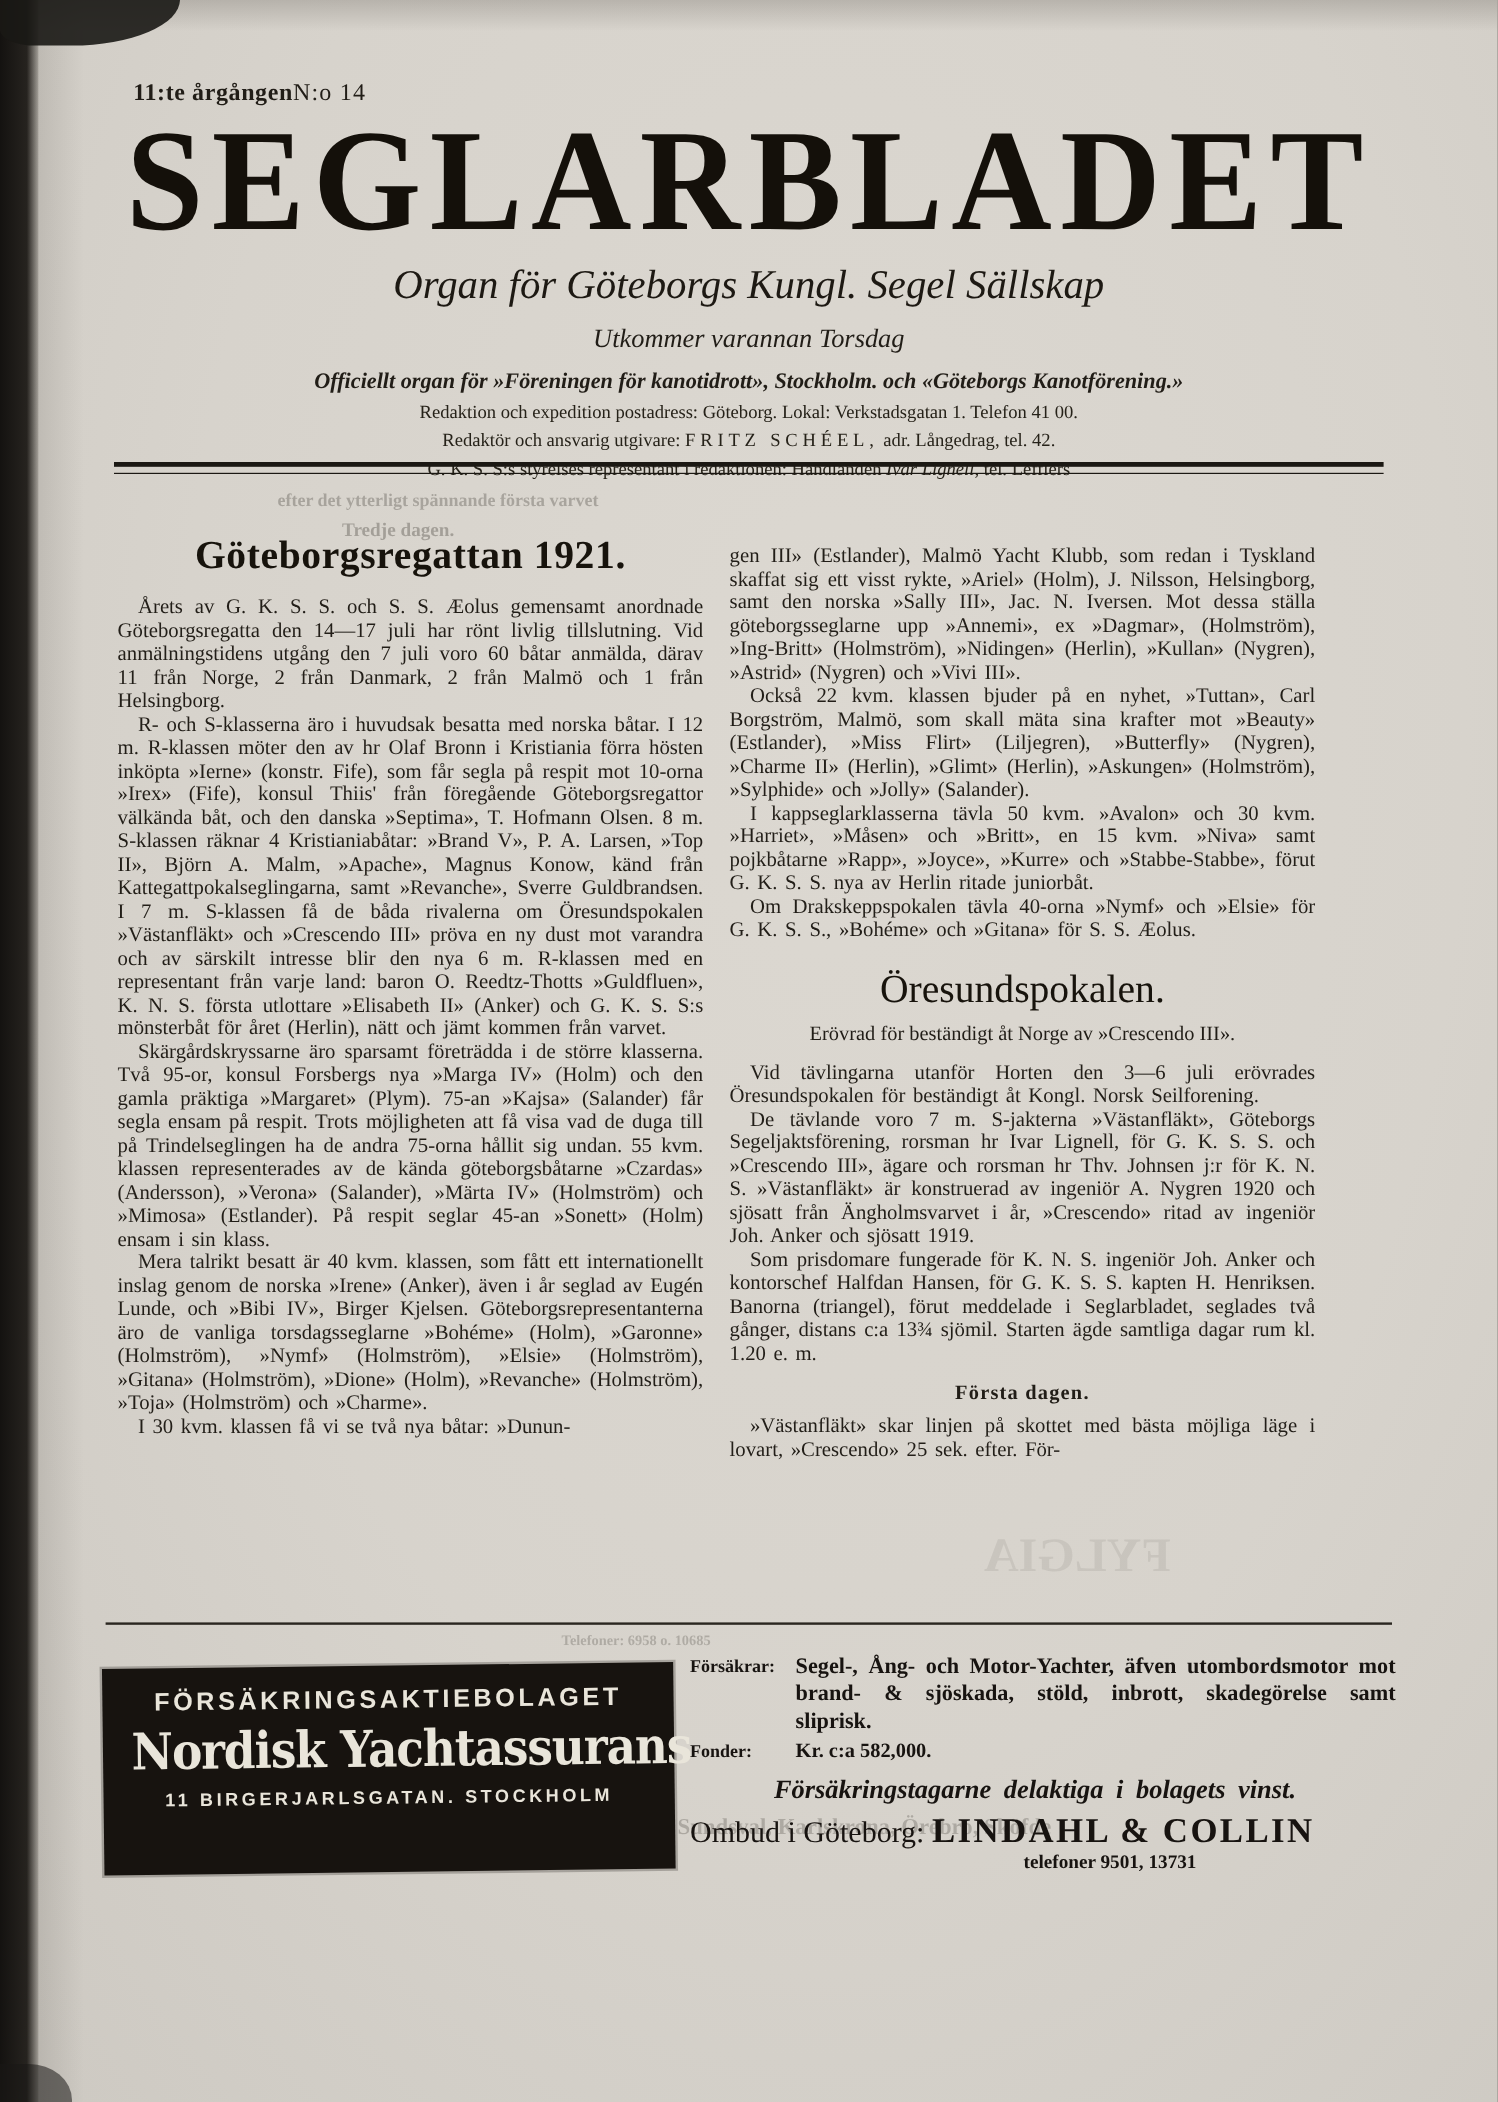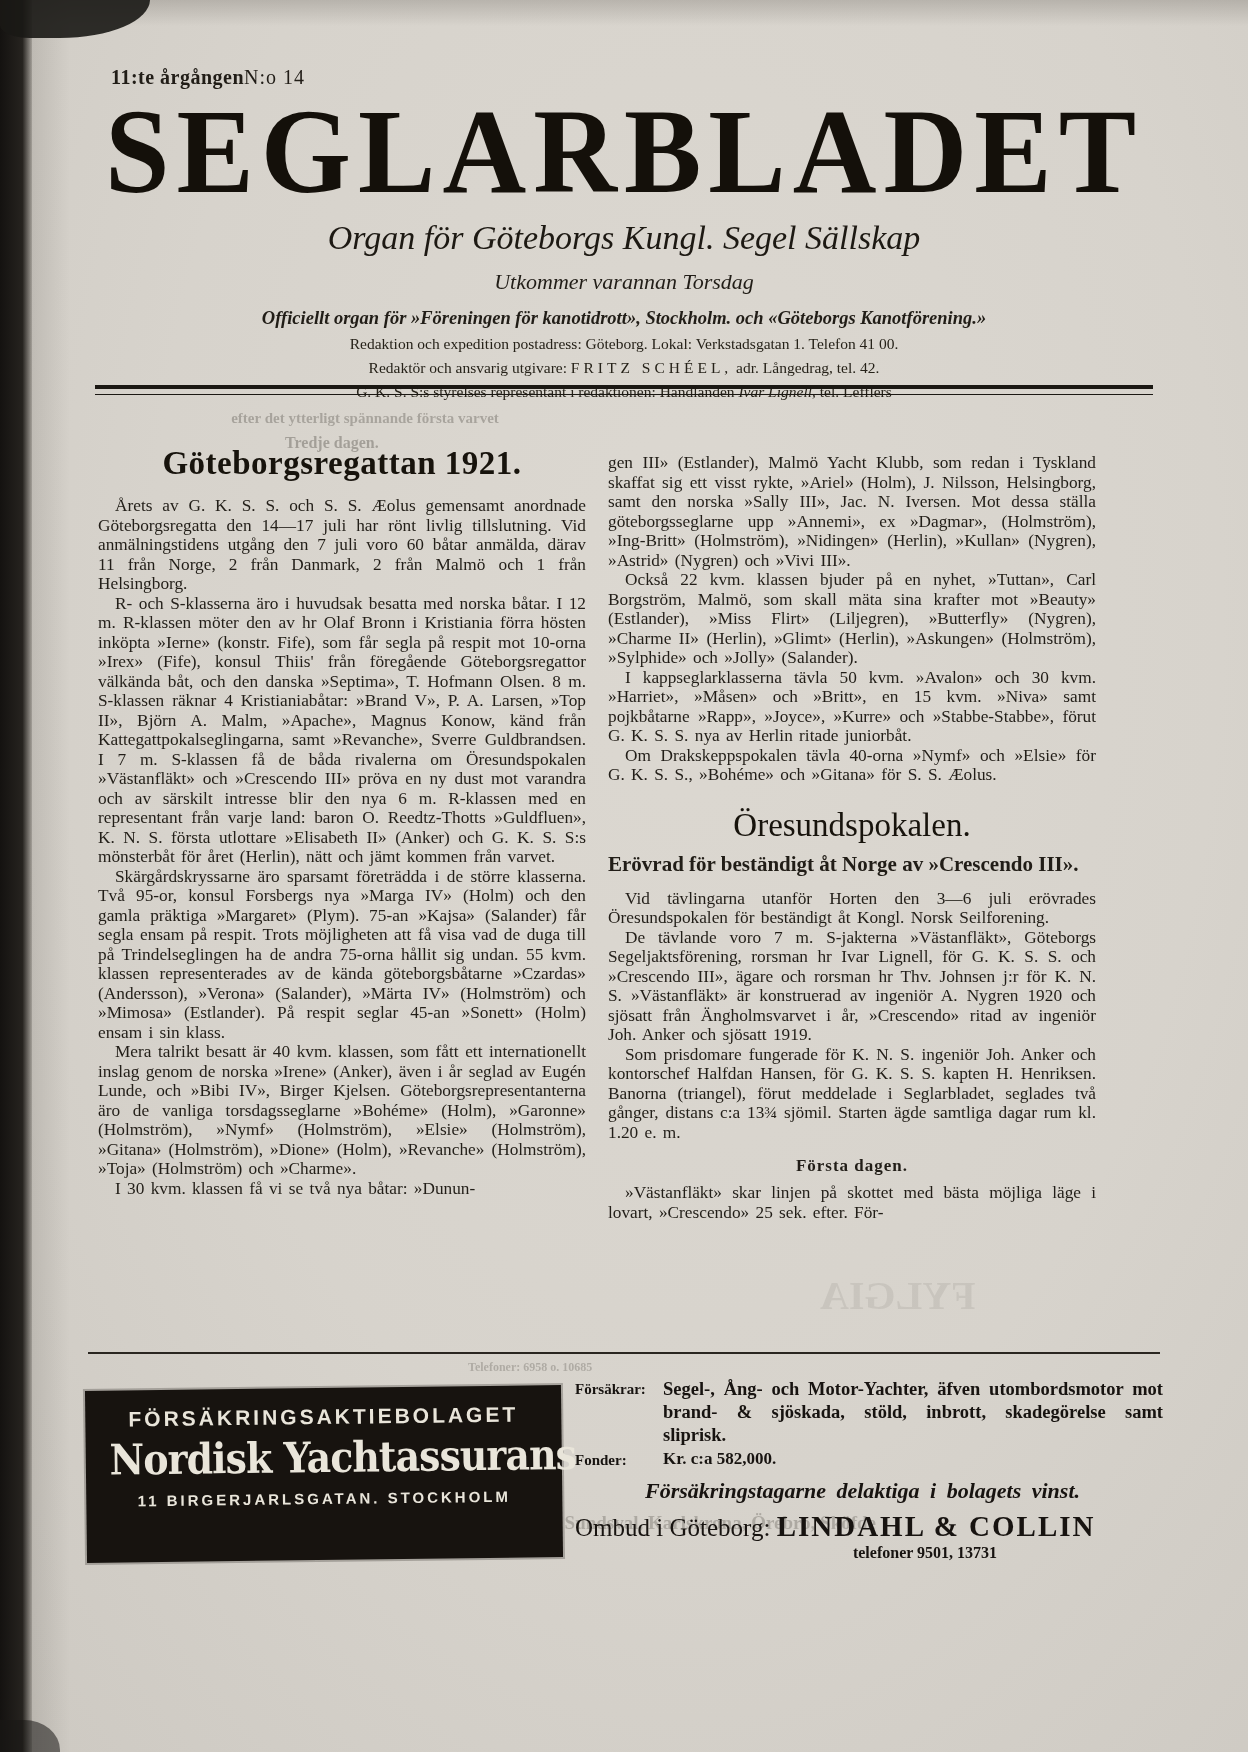--- a/index.html
+++ b/index.html
@@ -46,21 +46,21 @@
   .columns { position:absolute; left:98px; top:405px; width:998px; height:968px;
     display:flex; gap:22px; overflow:hidden; }
   .col { width:488px; }
   .col p { margin:0; text-indent:17px; text-align:justify;
     font-size:17.3px; line-height:19.5px; word-spacing:2px; color:#221e18; }
   .col p.no-indent { text-indent:0; }
   .h-regatta { margin:40px 0 14px 0; text-align:center; font-size:33px; font-weight:bold;
     letter-spacing:0.5px; color:#17130c; }
   .right-col > p:first-of-type { margin-top:48px; }
   .h-oresund { margin:22px 0 8px 0; text-align:center; font-size:33px; font-weight:normal; color:#17130c; }
-  .h-oresund-sub { margin:0 0 12px 0; font-size:21px; font-weight:bold; }
+  .h-oresund-sub { margin:0 0 12px 0; text-align:center; font-size:17px; font-weight:normal; }
   .h-day { margin:14px 0 7px 0; text-align:center; font-size:17px; font-weight:bold; letter-spacing:1px; }
 
   .rule-bottom { position:absolute; left:88px; top:1352px; width:1072px; height:0;
     border-top:2px solid #2a2620; }
 
   
   .ad-box { position:absolute; left:86px; top:1388px; width:476px; height:172px;
     background:#17130f; color:#e9e5da; text-align:center; transform:rotate(-0.7deg);
     box-shadow:0 0 0 2px rgba(23,19,15,0.25); }
   .box-l1 { margin-top:17px; font-family:"Liberation Sans", sans-serif; font-size:21px;

